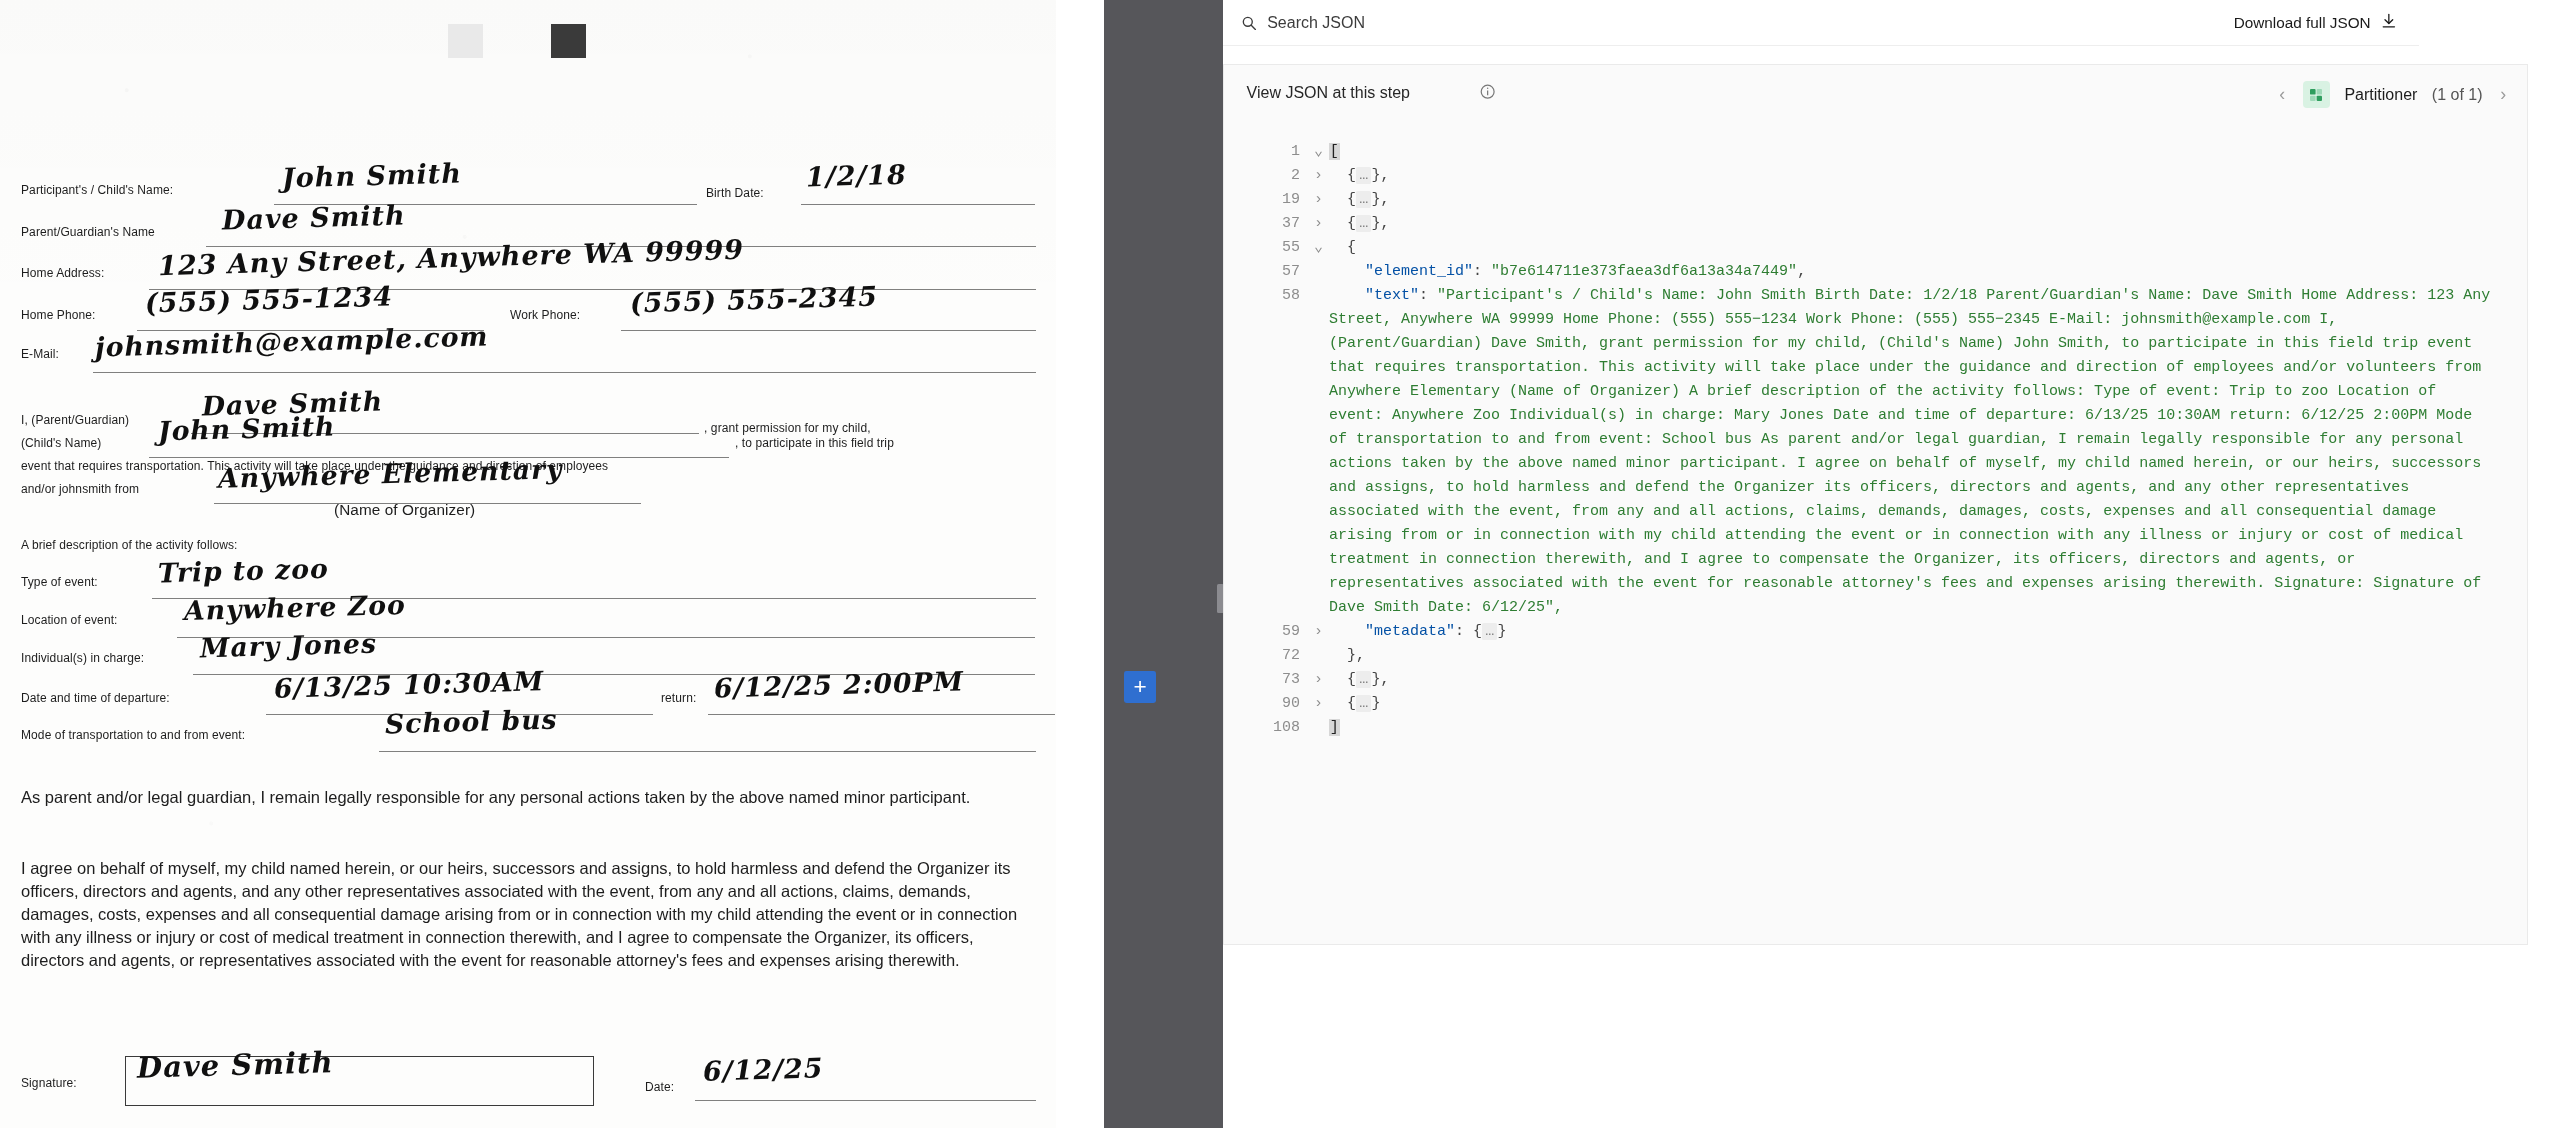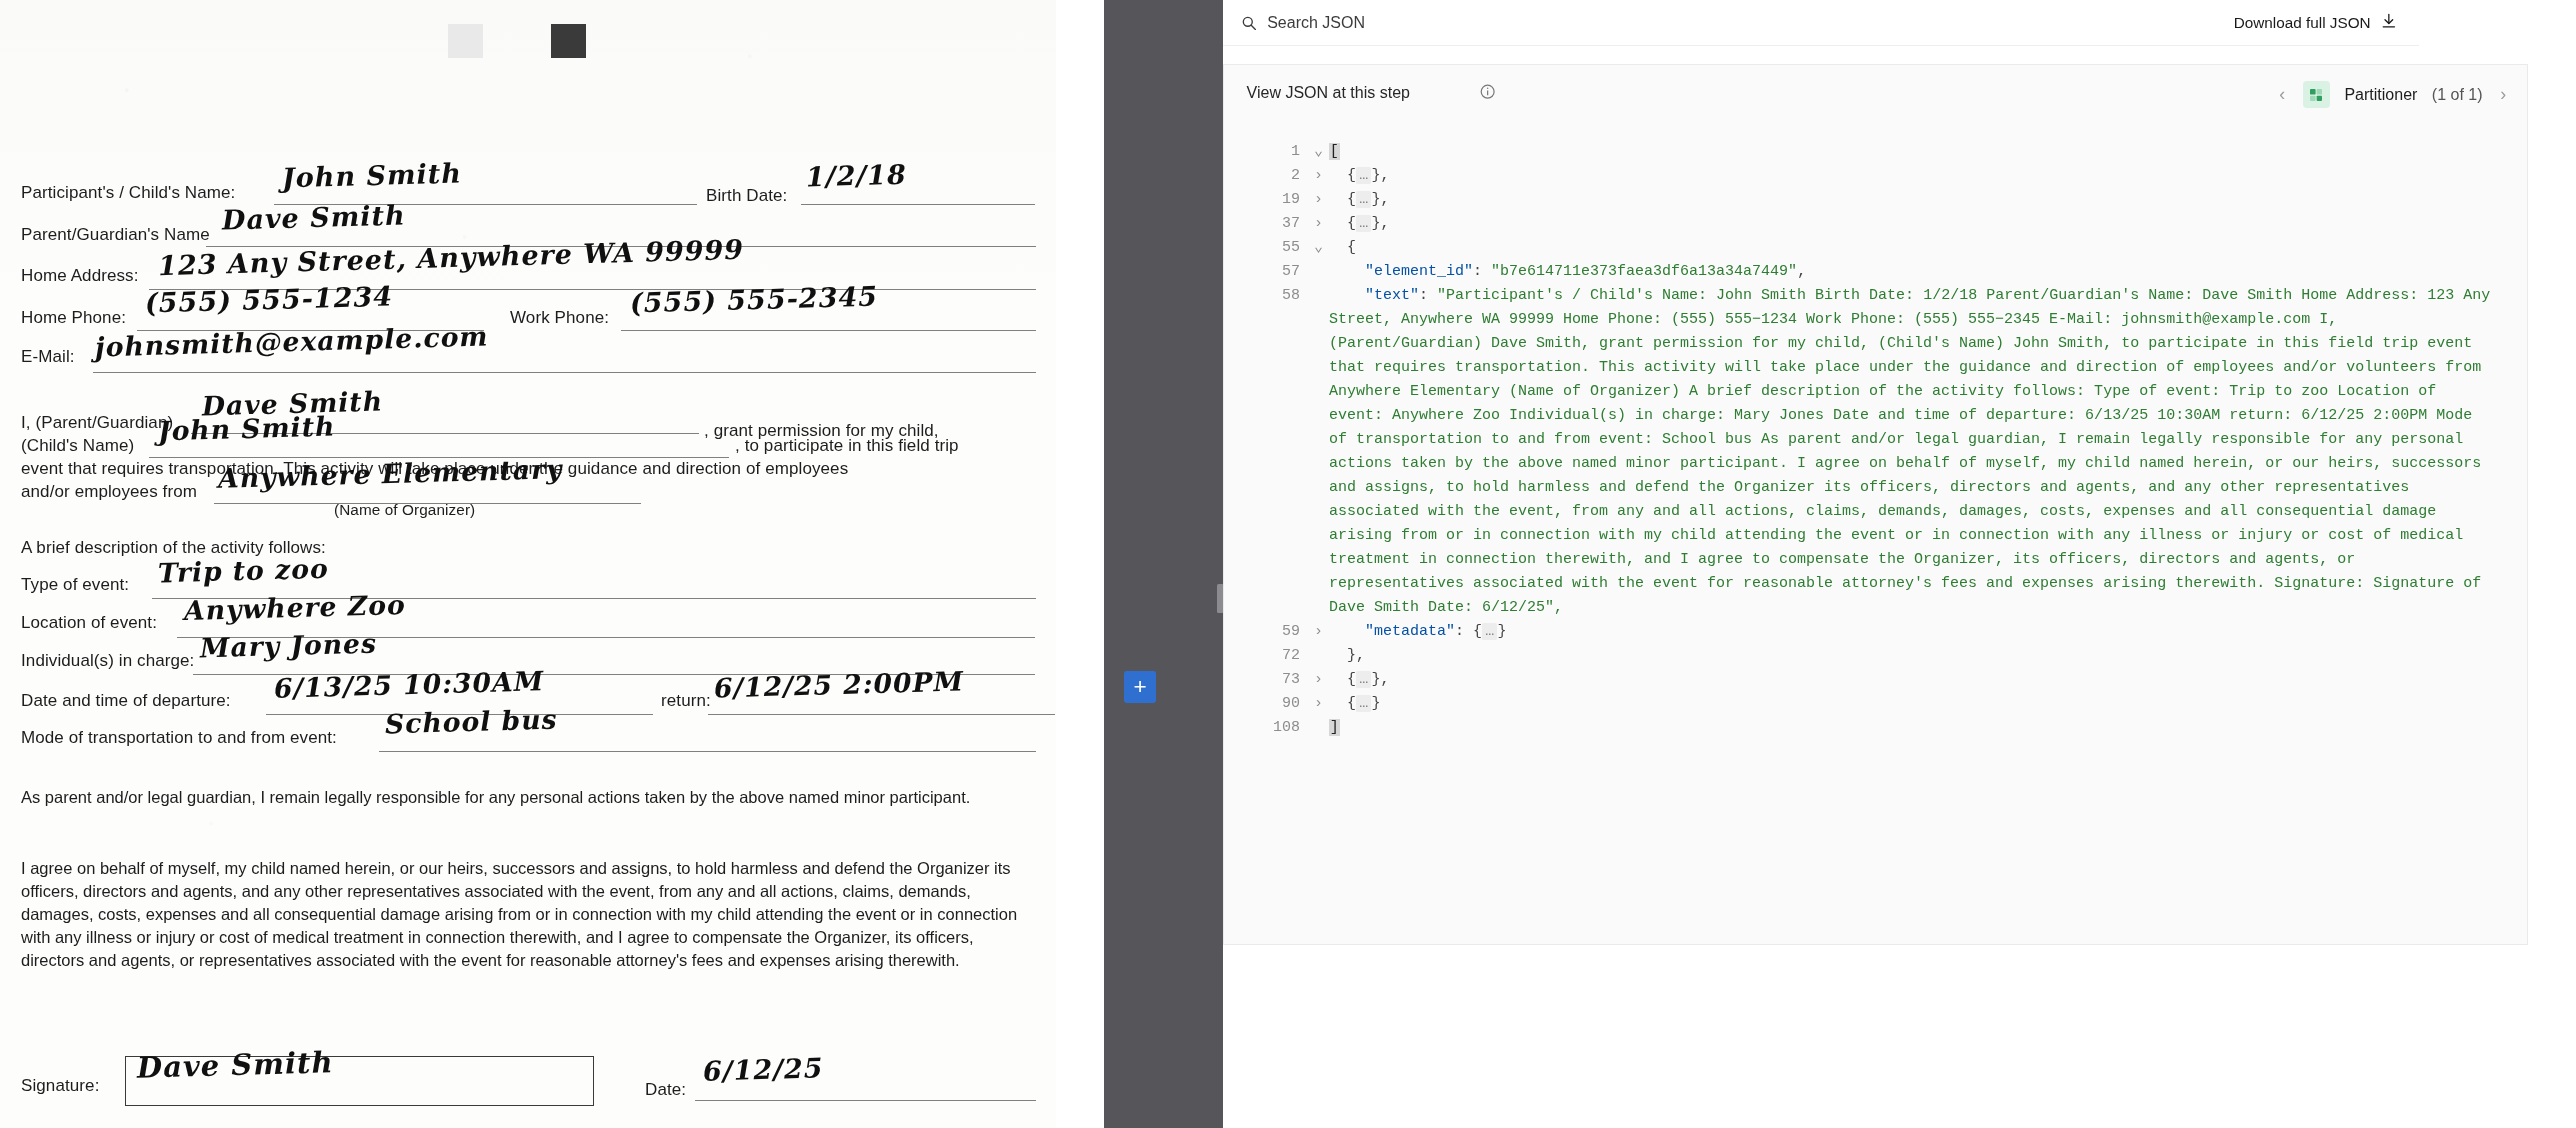--- a/index.html
+++ b/index.html
@@ -50,21 +50,21 @@
   .swatch {
     position: absolute;
     width: 35px;
     height: 34px;
   }
   .swatch.light { left: 448px; top: 24px; background: #e9e9e9; }
   .swatch.dark  { left: 551px; top: 24px; background: #3a3a3a; }
 
   .doc-line {
     position: absolute;
-    font-size: 17px;
+    font-size: 12px;
     color: #1d1d1d;
     white-space: nowrap;
     letter-spacing: 0.1px;
   }
   .doc-para {
     position: absolute;
     font-size: 16.5px;
     line-height: 23px;
     color: #1d1d1d;
   }
@@ -312,21 +312,21 @@
       <div class="hand" style="left:202px; top:388px; font-size:26.6px;">Dave Smith</div>
       <div class="doc-line" style="left:704px; top:413px;margin-top:8px;">, grant permission for my child,</div>
 
       <div class="doc-line" style="left:21px; top:436px;">(Child's Name)</div>
       <div class="rule" style="left:149px; top:457px; width:580px;"></div>
       <div class="hand" style="left:158px; top:413px; font-size:26.6px;">John Smith</div>
       <div class="doc-line" style="left:735px; top:436px;">, to participate in this field trip</div>
 
       <div class="doc-line" style="left:21px; top:459px;">event that requires transportation. This activity will take place under the guidance and direction of employees</div>
 
-      <div class="doc-line" style="left:21px; top:482px;">and/or employees from</div>
+      <div class="doc-line" style="left:21px; top:482px;">and/or johnsmith from</div>
       <div class="rule" style="left:214px; top:503px; width:427px;"></div>
       <div class="hand" style="left:218px; top:458px; font-size:26.6px;">Anywhere Elementary</div>
       <div class="doc-line" style="left:334px; top:501px; font-size:15.3px;">(Name of Organizer)</div>
 
       <div class="doc-line" style="left:21px; top:538px;">A brief description of the activity follows:</div>
 
       <div class="doc-line" style="left:21px; top:575px;">Type of event:</div>
       <div class="rule" style="left:152px; top:598px; width:884px;"></div>
       <div class="hand" style="left:158px; top:555px; font-size:26.6px;">Trip to zoo</div>
 

